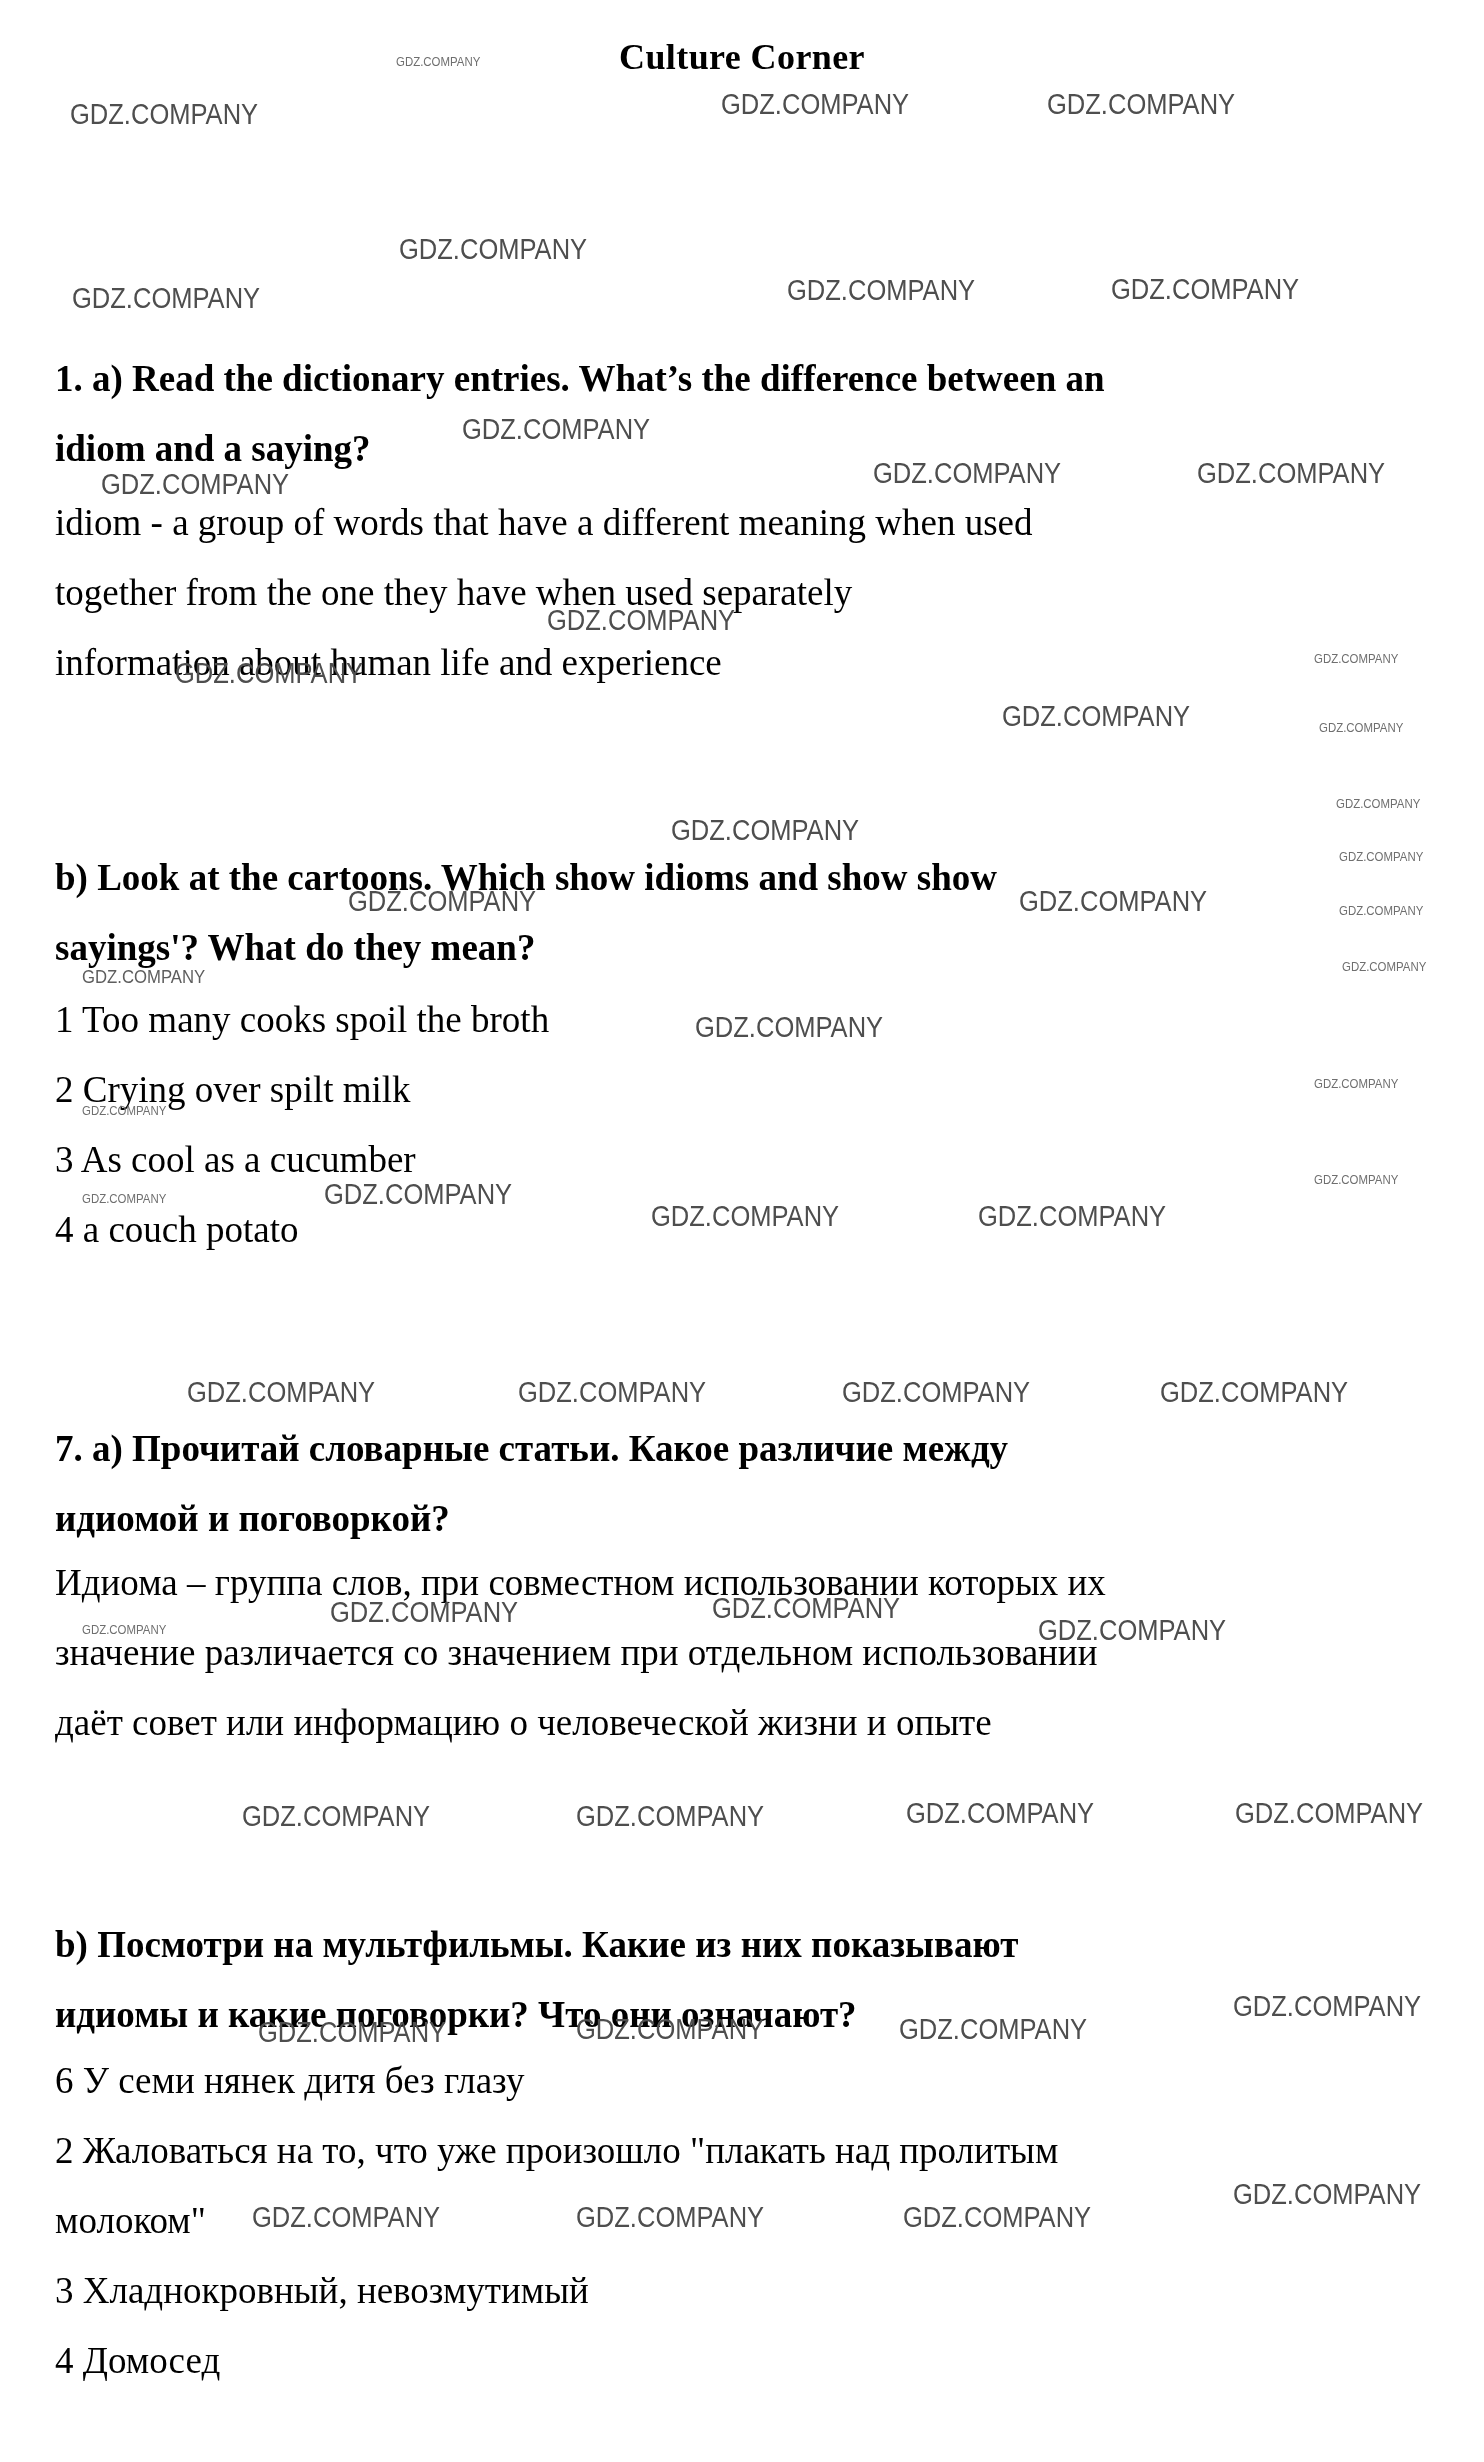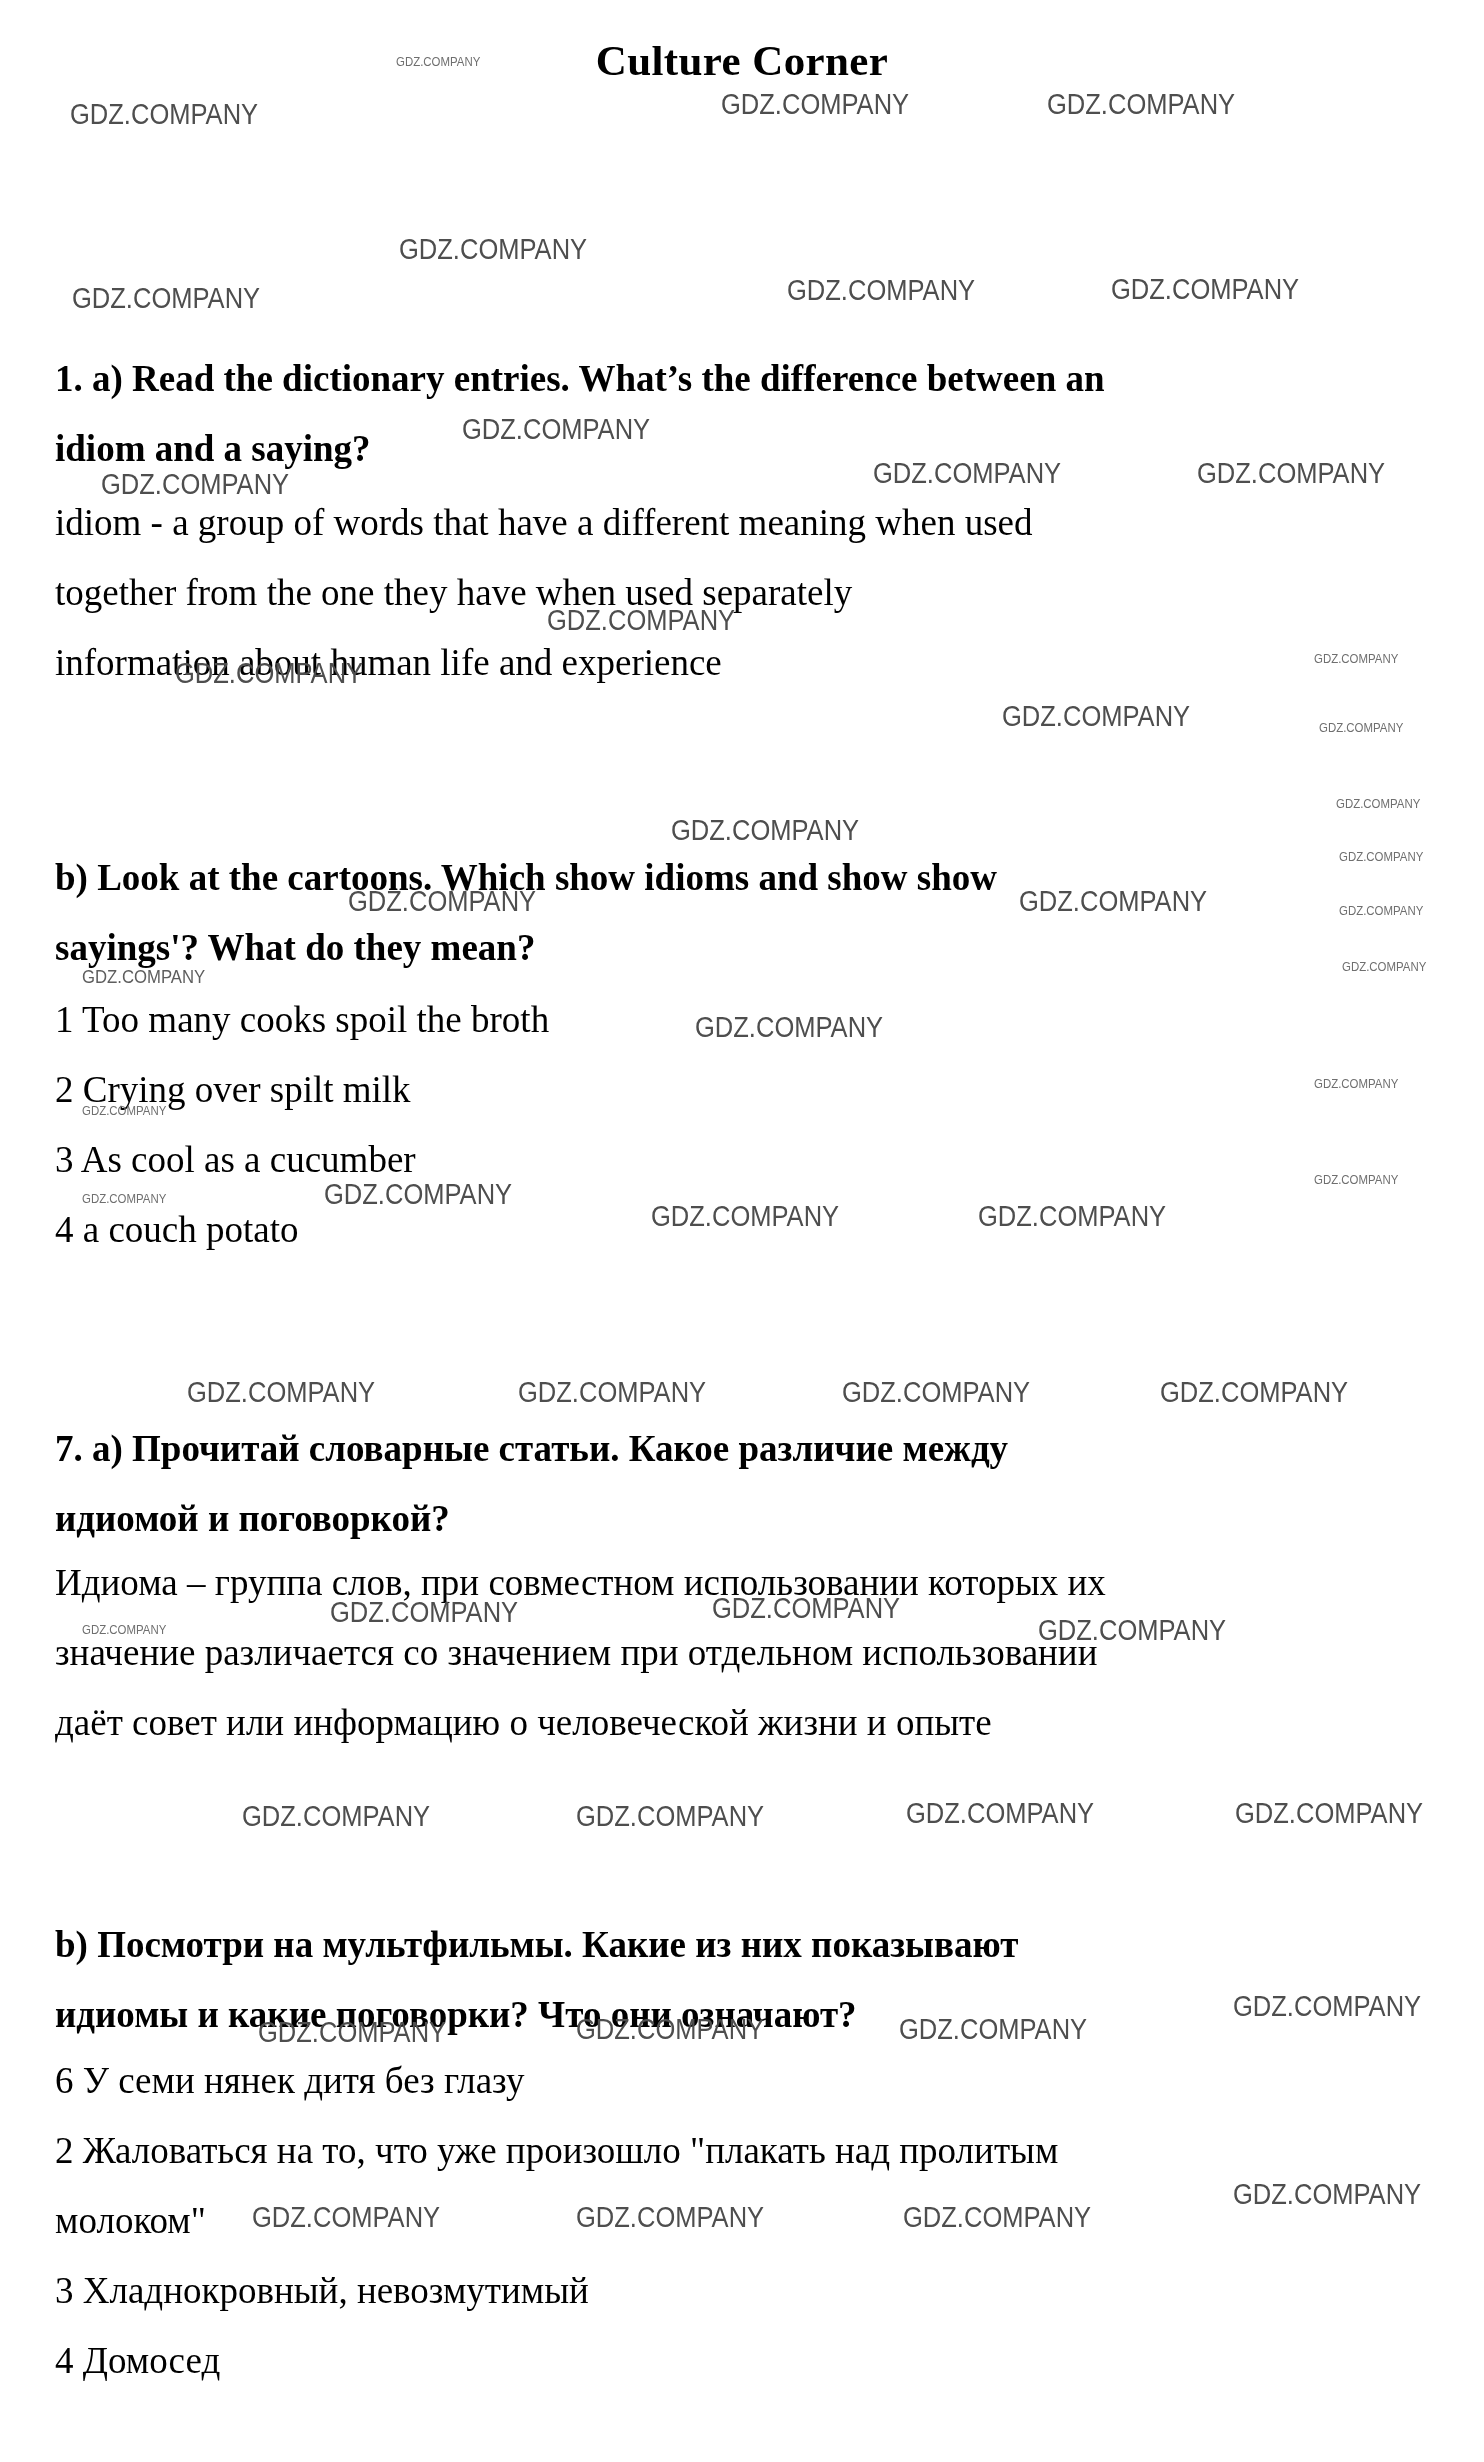--- a/index.html
+++ b/index.html
@@ -10,21 +10,21 @@
     color: #000000;
     font-family: "Liberation Serif", serif;
     overflow: hidden;
   }
   .title {
     position: absolute;
     top: 36px;
     left: 0;
     width: 100%;
     text-align: center;
-    font-size: 43px;
+    font-size: 36px;
     font-weight: bold;
     letter-spacing: 0.4px;
   }
   .block {
     position: absolute;
     left: 55px;
     font-size: 37px;
     line-height: 70px;
     white-space: nowrap;
   }

